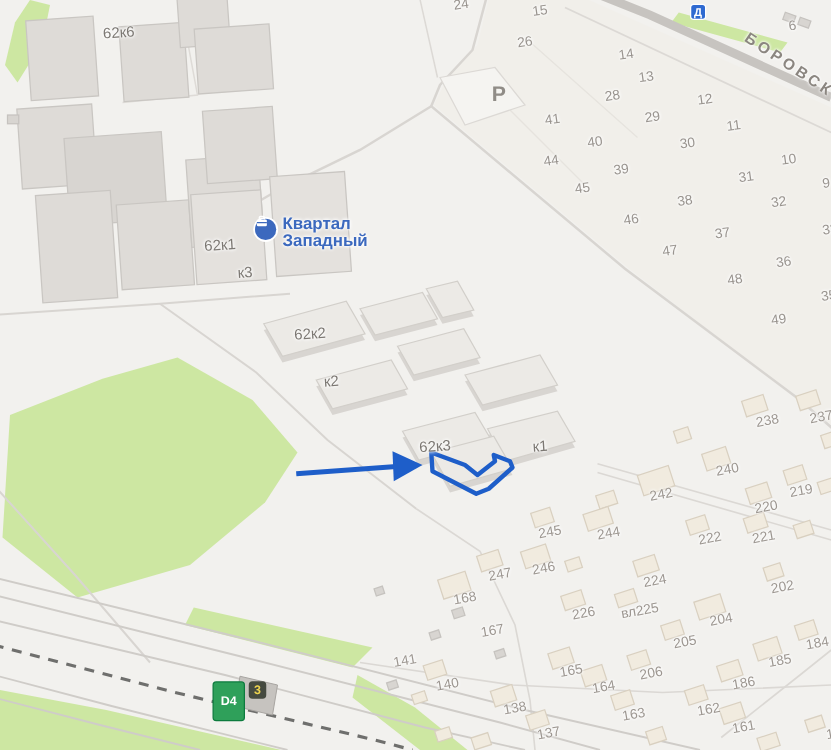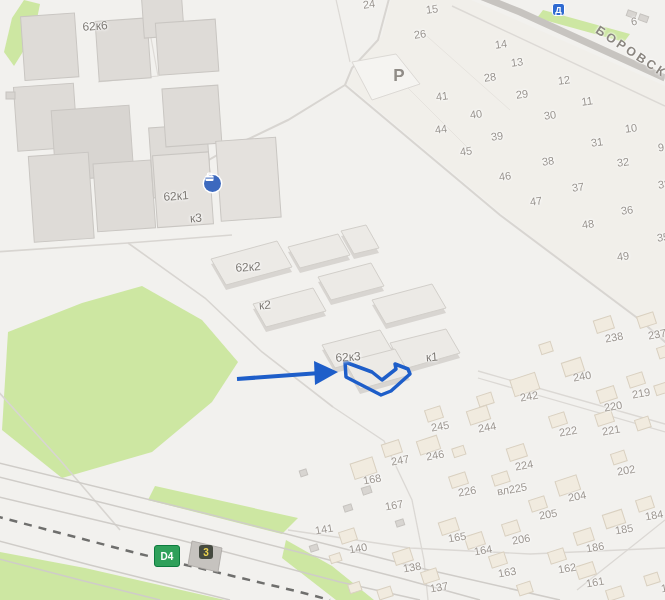--- a/index.html
+++ b/index.html
@@ -31,21 +31,21 @@
     font-size:12.5px;font-weight:700;letter-spacing:3px;color:#8b8680;
     text-shadow:0 0 2px #fff,0 0 3px #fff;pointer-events:none;}
   
   .pmark{position:absolute;left:399px;top:76px;transform:translate(-50%,-50%);
     font-size:17px;font-weight:700;color:#908c87;pointer-events:none;}
   
   .badge{position:absolute;display:flex;align-items:center;justify-content:center;
     font-weight:700;pointer-events:none;box-sizing:border-box;}
   .badge.metro{left:552px;top:3px;width:13px;height:13px;border-radius:3px;
     background:var(--metro-blue);color:#fff;font-size:9px;border:1px solid #fff;}
-  .badge.hwy{left:154px;top:545px;width:26px;height:22px;border-radius:3px;
+  .badge.hwy{left:170px;top:545px;width:26px;height:32px;border-radius:3px;
     background:var(--badge-green);color:#fff;font-size:10px;border:1px solid #0d7b3e;}
   .badge.exit{left:199px;top:545px;width:14px;height:14px;border-radius:3px;
     background:#454a40;color:#ecd34f;font-size:10px;}
 </style>
 </head>
 <body>
 
 <div class="map">
 
   <svg width="665" height="600" viewBox="0 0 665 600">
@@ -274,20 +274,24 @@
     </div>
 
   <div class="complex">
     <div class="cicon">
       <svg width="11" height="11" viewBox="0 0 11 11">
         <rect x="1.5" y="3.5" width="8" height="5.5" rx="1" fill="#fff"></rect>
         <path d="M3.5,3.5 V2.2 a1,1 0 0 1 1,-1 h2 a1,1 0 0 1 1,1 V3.5" fill="none" stroke="#fff" stroke-width="1.2"></path>
         <rect x="1.5" y="5.6" width="8" height="1" fill="#3c69be"></rect>
       </svg>
     </div>
+    <div class="txt">
+      <div>Квартал</div>
+      <div>Западный</div>
+    </div>
   </div>
 
   <div class="roadlbl">БОРОВСКОЕ</div>
 
   <div class="pmark">Р</div>
 
   <div class="badge metro">Д</div>
   <div class="badge hwy">D4</div>
   <div class="badge exit">3</div>
 </div>

